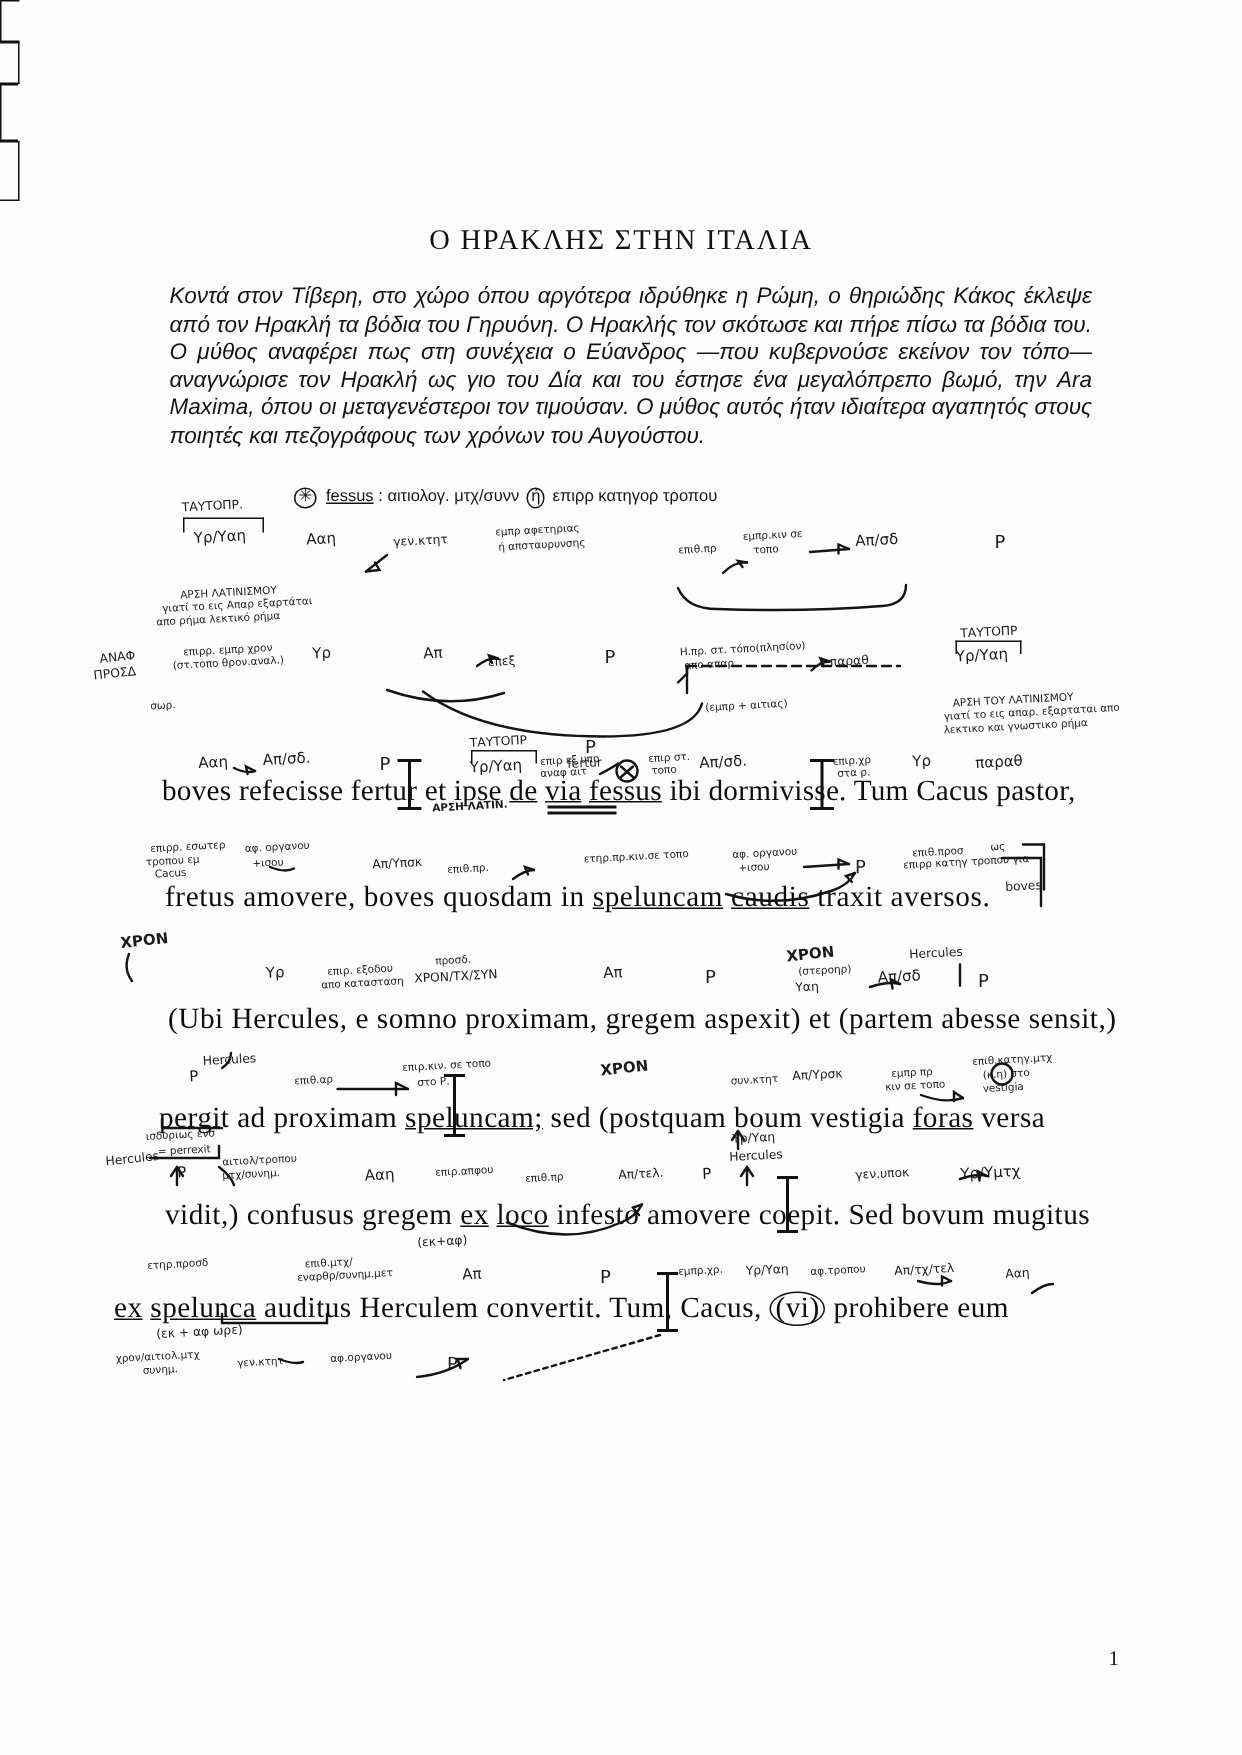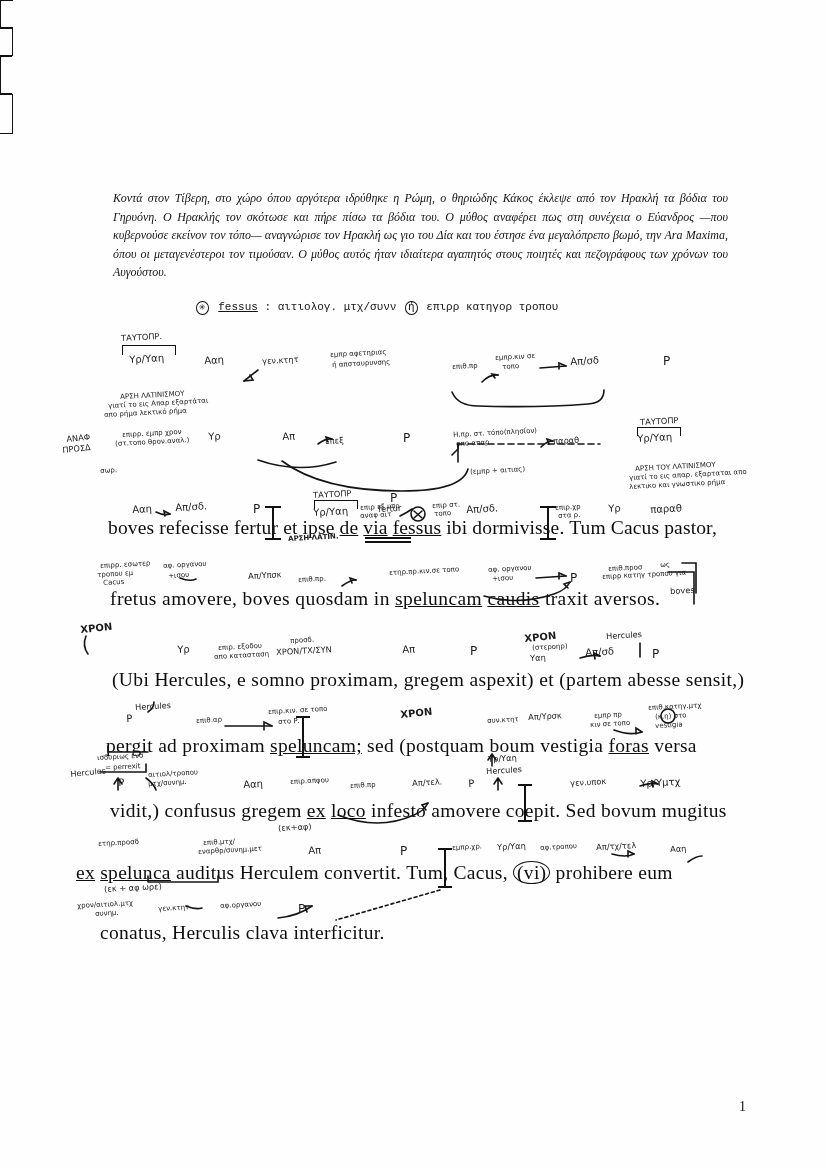--- a/index.html
+++ b/index.html
@@ -13,21 +13,21 @@
     position:absolute;top:95px;left:0;width:828px;text-align:center;
     font-family:"Liberation Serif",serif;font-weight:bold;font-size:19.5px;
     letter-spacing:0.4px;color:#111;
   }
   .doc-title{
     position:absolute;top:150px;left:0;width:828px;text-align:center;
     font-family:"Liberation Serif",serif;font-size:19px;letter-spacing:1.2px;color:#111;
   }
   .greek-intro{
     position:absolute;top:189px;left:113px;width:615px;
-    font-family:Liberation Serif, serif;font-style:italic;font-size:12px;
+    font-family:Liberation Sans, sans-serif;font-style:italic;font-size:15px;
     line-height:18.5px;text-align:justify;color:#141414;
   }
   
   .latin{
     position:absolute;font-family:"Liberation Serif",serif;font-size:19.5px;
     color:#0d0d0d;white-space:nowrap;letter-spacing:0.1px;
   }
   .latin .u{ text-decoration:underline; }
   
   .hw{
@@ -35,22 +35,22 @@
     white-space:nowrap;line-height:1.05;
     transform-origin:left top;
   }
   .hw.s{font-size:8.2px;}
   .hw.xs{font-size:7px;}
   .hw.m{font-size:10px;}
   .hw.l{font-size:12px;}
   .tilt1{transform:rotate(-3deg);}
   .tilt2{transform:rotate(-6deg);}
   .footnote{
-    position:absolute;font-family:Liberation Mono, monospace;font-size:11px;
-    color:#141414;white-space:nowrap;
+    position:absolute;font-family:Liberation Sans, sans-serif;font-size:11px;
+    color:#141414;white-space:nowrap;margin-top:24px;
   }
   .circle{
     display:inline-block;border:1.3px solid #141414;border-radius:50%;
     padding:0 2px;line-height:1.05;
   }
   .brkL{border-right:none;border-top:1.6px solid #111;border-bottom:1.6px solid #111;border-left:1.6px solid #111;}
   .brkR{border-left:none;border-top:1.6px solid #111;border-bottom:1.6px solid #111;border-right:1.6px solid #111;}
   .topbrace{position:absolute;border-top:1.6px solid #111;border-left:1.6px solid #111;border-right:1.6px solid #111;}
   .ibar{position:absolute;}
   .ibar:before,.ibar:after{content:"";position:absolute;left:0;width:100%;height:1.8px;background:#111;}
@@ -62,20 +62,21 @@
     font-size:14px;color:#111;
   }
   svg.ink{position:absolute;left:0;top:0;width:828px;height:1170px;pointer-events:none;}
   svg.ink path,svg.ink line{fill:none;stroke:#141414;stroke-width:1.6;stroke-linecap:round;}
 </style>
 </head>
 <body>
 
 <div class="page">
 
+  <div class="doc-title">Ο ΗΡΑΚΛΗΣ ΣΤΗΝ ΙΤΑΛΙΑ</div>
 
   <div class="greek-intro">Κοντά στον Τίβερη, στο χώρο όπου αργότερα ιδρύθηκε η Ρώμη, ο θηριώδης Κάκος έκλεψε από τον Ηρακλή τα βόδια του Γηρυόνη. Ο Ηρακλής τον σκότωσε και πήρε πίσω τα βόδια του. Ο μύθος αναφέρει πως στη συνέχεια ο Εύανδρος —που κυβερνούσε εκείνον τον τόπο— αναγνώρισε τον Ηρακλή ως γιο του Δία και του έστησε ένα μεγαλόπρεπο βωμό, την Ara Maxima, όπου οι μεταγενέστεροι τον τιμούσαν. Ο μύθος αυτός ήταν ιδιαίτερα αγαπητός στους ποιητές και πεζογράφους των χρόνων του Αυγούστου.</div>
 
   <div class="footnote" style="left:196px;top:301px;">
     <span class="circle">✳</span>
     <span style="text-decoration:underline;margin-left:3px;">fessus</span>
     <span>: αιτιολογ. μτχ/συνν</span>
     <span class="circle" style="margin:0 2px;">ή</span>
     <span>επιρρ κατηγορ τροπου</span>
   </div>
@@ -299,26 +300,20 @@
   <div class="hw xs tilt1" style="left:452px;top:845px;">εμπρ.χρ.</div>
   <div class="hw s tilt1" style="left:497px;top:843px;">Υρ/Υαη</div>
   <div class="hw xs tilt1" style="left:540px;top:845px;">αφ.τροπου</div>
   <div class="hw s tilt1" style="left:596px;top:843px;">Απ/τχ/τελ</div>
   <div class="hw s tilt1" style="left:670px;top:845px;">Ααη</div>
   <div class="hw s tilt1" style="left:104px;top:885px;">(εκ + αφ ωρε)</div>
   <div class="ibar" style="left:438px;top:848px;width:14px;height:40px;">
       <span></span>
     </div>
 
-  <div class="latin" style="left:100px;top:922px;letter-spacing:0.3px;">
-    <span>conatus,</span> 
-    <span>Herculis</span> 
-    <span>clava</span> 
-    <span>interficitur.</span>
-  </div>
   <div class="hw xs tilt1" style="left:77px;top:903px;">χρον/αιτιολ.μτχ</div>
   <div class="hw xs tilt1" style="left:95px;top:911px;">συνημ.</div>
   <div class="hw xs tilt1" style="left:158px;top:906px;">γεν.κτητ</div>
   <div class="hw xs tilt1" style="left:220px;top:903px;">αφ.οργανου</div>
   <div class="hw l" style="left:298px;top:903px;">Ρ</div>
   <div class="brkR" style="left:358px;top:912px;width:12px;height:38px;"></div>
 
   <svg class="ink" viewBox="0 0 828 1170">
 
     <path d="M244,381 L258,370"></path>

